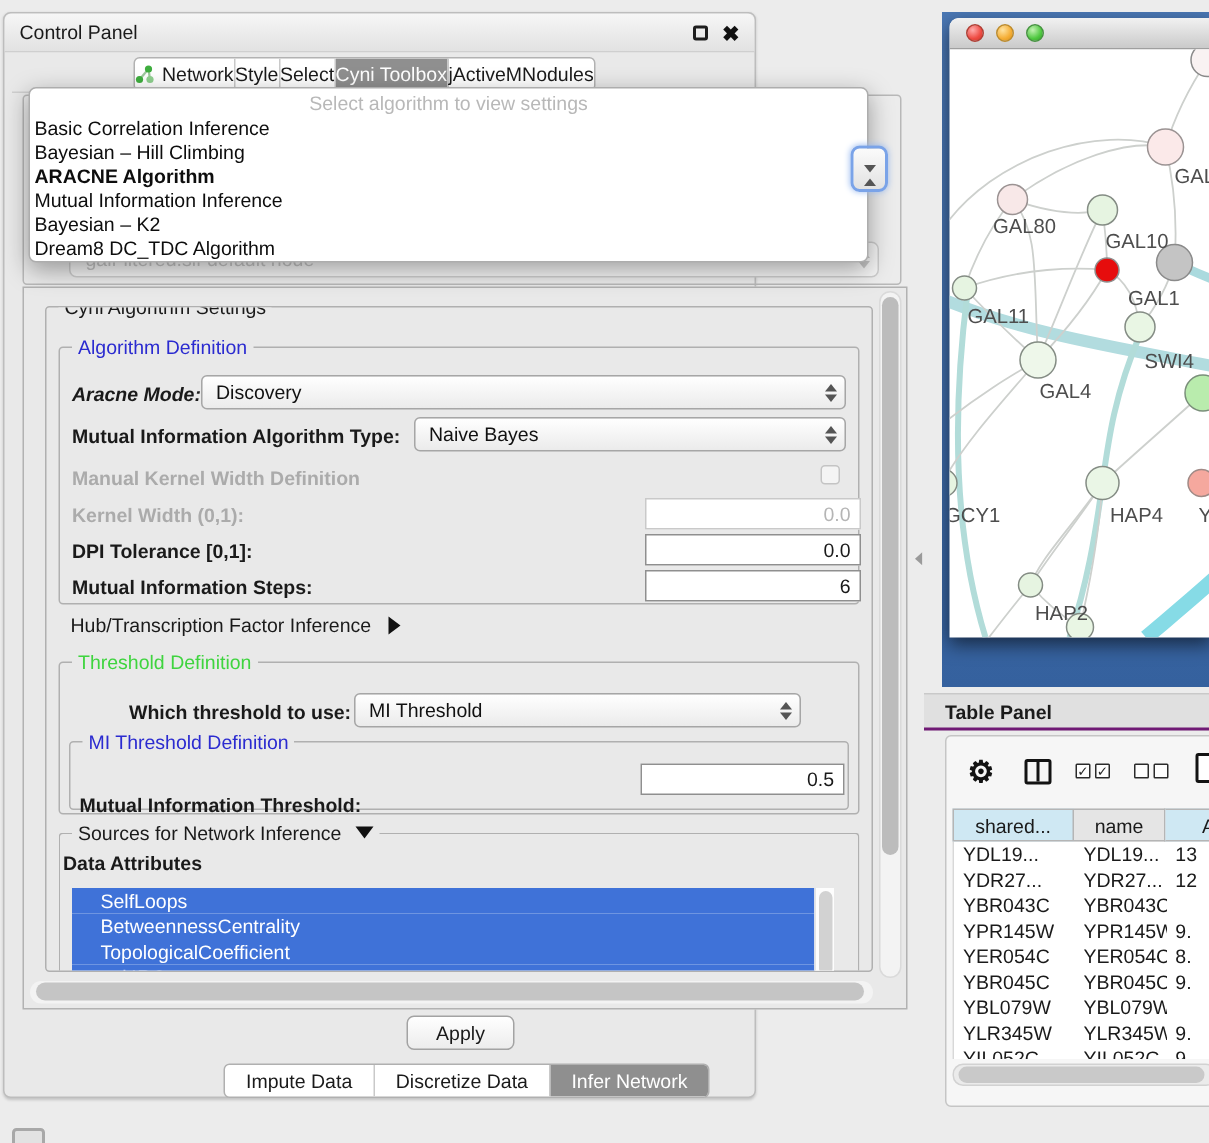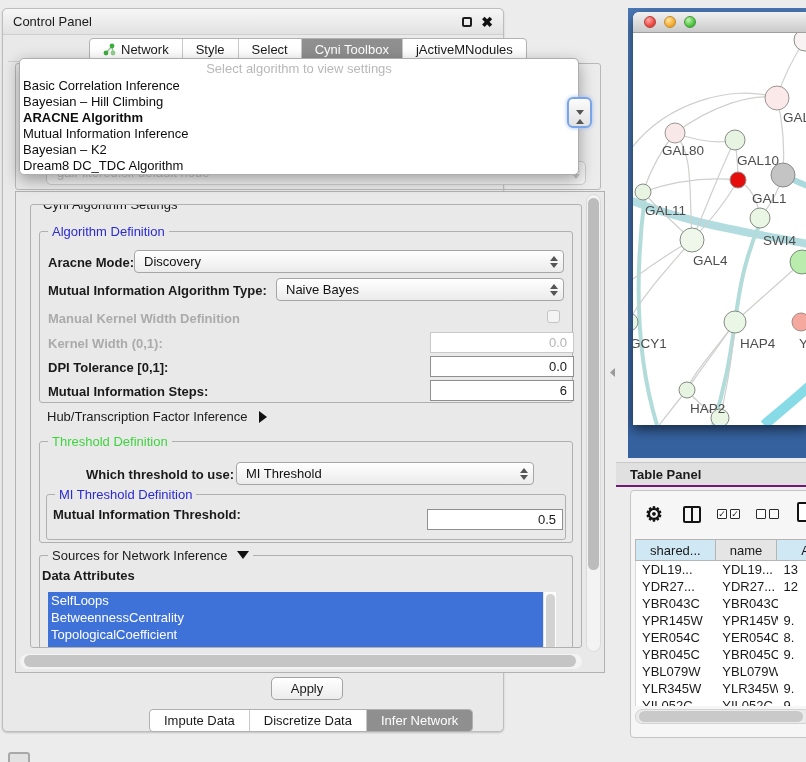--- a/index.html
+++ b/index.html
@@ -13,21 +13,21 @@
                    border:1px solid #bdbdbd; border-radius:5px; box-shadow:0 1px 2px rgba(0,0,0,.18); }
   .cp-titlebar { position:absolute; left:0; top:0; right:0; height:26px;
                  background:linear-gradient(#f6f6f6,#e2e2e2); border-bottom:1px solid #cfcfcf;
                  border-radius:5px 5px 0 0; display:flex; align-items:center; padding:0 10px; }
   .cp-controls { margin-left:auto; display:flex; gap:9px; align-items:center; }
   .float-icon { width:10px; height:10px; border:2px solid #1d1d1d; border-radius:2px; }
   .close-icon { font-size:14px; font-weight:bold; color:#111; line-height:12px; }
 
   .tabstrip { position:absolute; left:86px; top:29px; height:23px; display:flex; background:#ffffff;
               border:1px solid #b2b2b2; border-radius:4px; overflow:hidden; z-index:5; }
-  .tab { display:flex; align-items:center; gap:5px; padding:0 13px; color:#1a1a1a;
+  .tab { display:flex; align-items:center; gap:5px; padding:0 0; color:#1a1a1a;
          border-right:1px solid #c9c9c9; white-space:nowrap; }
   .tab:last-child { border-right:none; }
   .tab.selected { background:#8f8f8f; color:#fff; }
   .tab-hairline { position:absolute; left:5px; right:5px; top:52px; border-top:1px solid #cfcfcf; }
 
   .behind-group { position:absolute; left:12px; top:54px; width:586px; height:127px;
                   border:1px solid #b8b8b8; border-radius:3px; }
   .ghost-combo { position:absolute; left:30px; top:97px; width:540px; height:24px; background:#f4f4f4;
                  border:1px solid #cccccc; border-radius:5px; color:#c3c3c3; line-height:22px;
                  padding-left:10px; overflow:hidden; }
@@ -86,21 +86,21 @@
   .checkbox { position:absolute; width:13px; height:13px; border:1px solid #c4c4c4; border-radius:3px;
               background:#f4f4f4; }
   .arrow-right { display:inline-block; margin-left:8px; width:0; height:0;
                  border-top:6px solid transparent; border-bottom:6px solid transparent;
                  border-left:8px solid #111; vertical-align:-2px; }
   .arrow-down  { display:inline-block; margin-left:6px; width:0; height:0;
                  border-left:6px solid transparent; border-right:6px solid transparent;
                  border-top:8px solid #111; vertical-align:1px; }
 
   .attr-list { position:absolute; left:8px; top:36px; width:508px; height:68px; background:#fff; overflow:hidden; }
-  .attr-item { height:17px; line-height:17px; color:#fff; padding-left:3px; width:calc(100% - 13px); }
+  .attr-item { height:17px; line-height:17px; color:#fff; padding-left:19px; width:calc(100% - 13px); }
   .attr-scroll { position:absolute; right:0; top:0; width:13px; height:100%; background:#fdfdfd;
                  border-left:1px solid #e4e4e4; }
   .attr-thumb { position:absolute; left:2px; top:2px; width:9px; height:56px; background:#d2d2d2; border-radius:5px; }
 
   .apply-btn { position:absolute; left:268px; top:668px; width:72px; height:23px;
                background:linear-gradient(#ffffff,#ececec); border:1px solid #a3a3a3; border-radius:5px;
                text-align:center; line-height:21px; }
 
   .bottom-tabs { position:absolute; left:146px; top:700px; height:23px; display:flex; background:#fff;
                  border:1px solid #b0b0b0; border-radius:4px; overflow:hidden; }
@@ -220,21 +220,21 @@
   </div>
 
   <div id="settings">
 
     <div class="group" id="g-cyni">
       <span class="legend">Cyni Algorithm Settings</span>
 
       <div class="group" id="g-algdef">
         <span class="legend blue">Algorithm Definition</span>
 
-        <span class="abs bold" style="left:8px; top:23px;">Aracne Mode:</span>
+        <span class="abs bold" style="left:8px; top:23px;font-style:italic;">Aracne Mode:</span>
         <div class="combo" style="left:94px; top:18px; width:430px;">
           <span>Discovery</span>
           <span class="stepper">
               <span class="tri-up"></span>
               <span class="tri-down"></span>
             </span>
         </div>
 
         <span class="abs bold" style="left:8px; top:51px;">Mutual Information Algorithm Type:</span>
         <div class="combo" style="left:236px; top:46px; width:288px;">
@@ -270,21 +270,21 @@
         <div class="combo" style="left:196px; top:20px; width:298px;">
           <span>MI Threshold</span>
           <span class="stepper">
               <span class="tri-up"></span>
               <span class="tri-down"></span>
             </span>
         </div>
 
         <div class="group" id="g-mithresh">
           <span class="legend blue">MI Threshold Definition</span>
-          <span class="abs bold" style="left:6px; top:12px;">Mutual Information Threshold:</span>
+          <span class="abs bold" style="left:6px; top:34px;">Mutual Information Threshold:</span>
           <div class="field" style="left:380px; top:14px; width:136px;">0.5</div>
         </div>
       </div>
 
       <div class="group" id="g-sources">
         <span class="legend">
           <span>Sources for Network Inference</span>
           <span class="arrow-down"></span>
         </span>
         <span class="abs bold" style="left:2px; top:12px;">Data Attributes</span>

